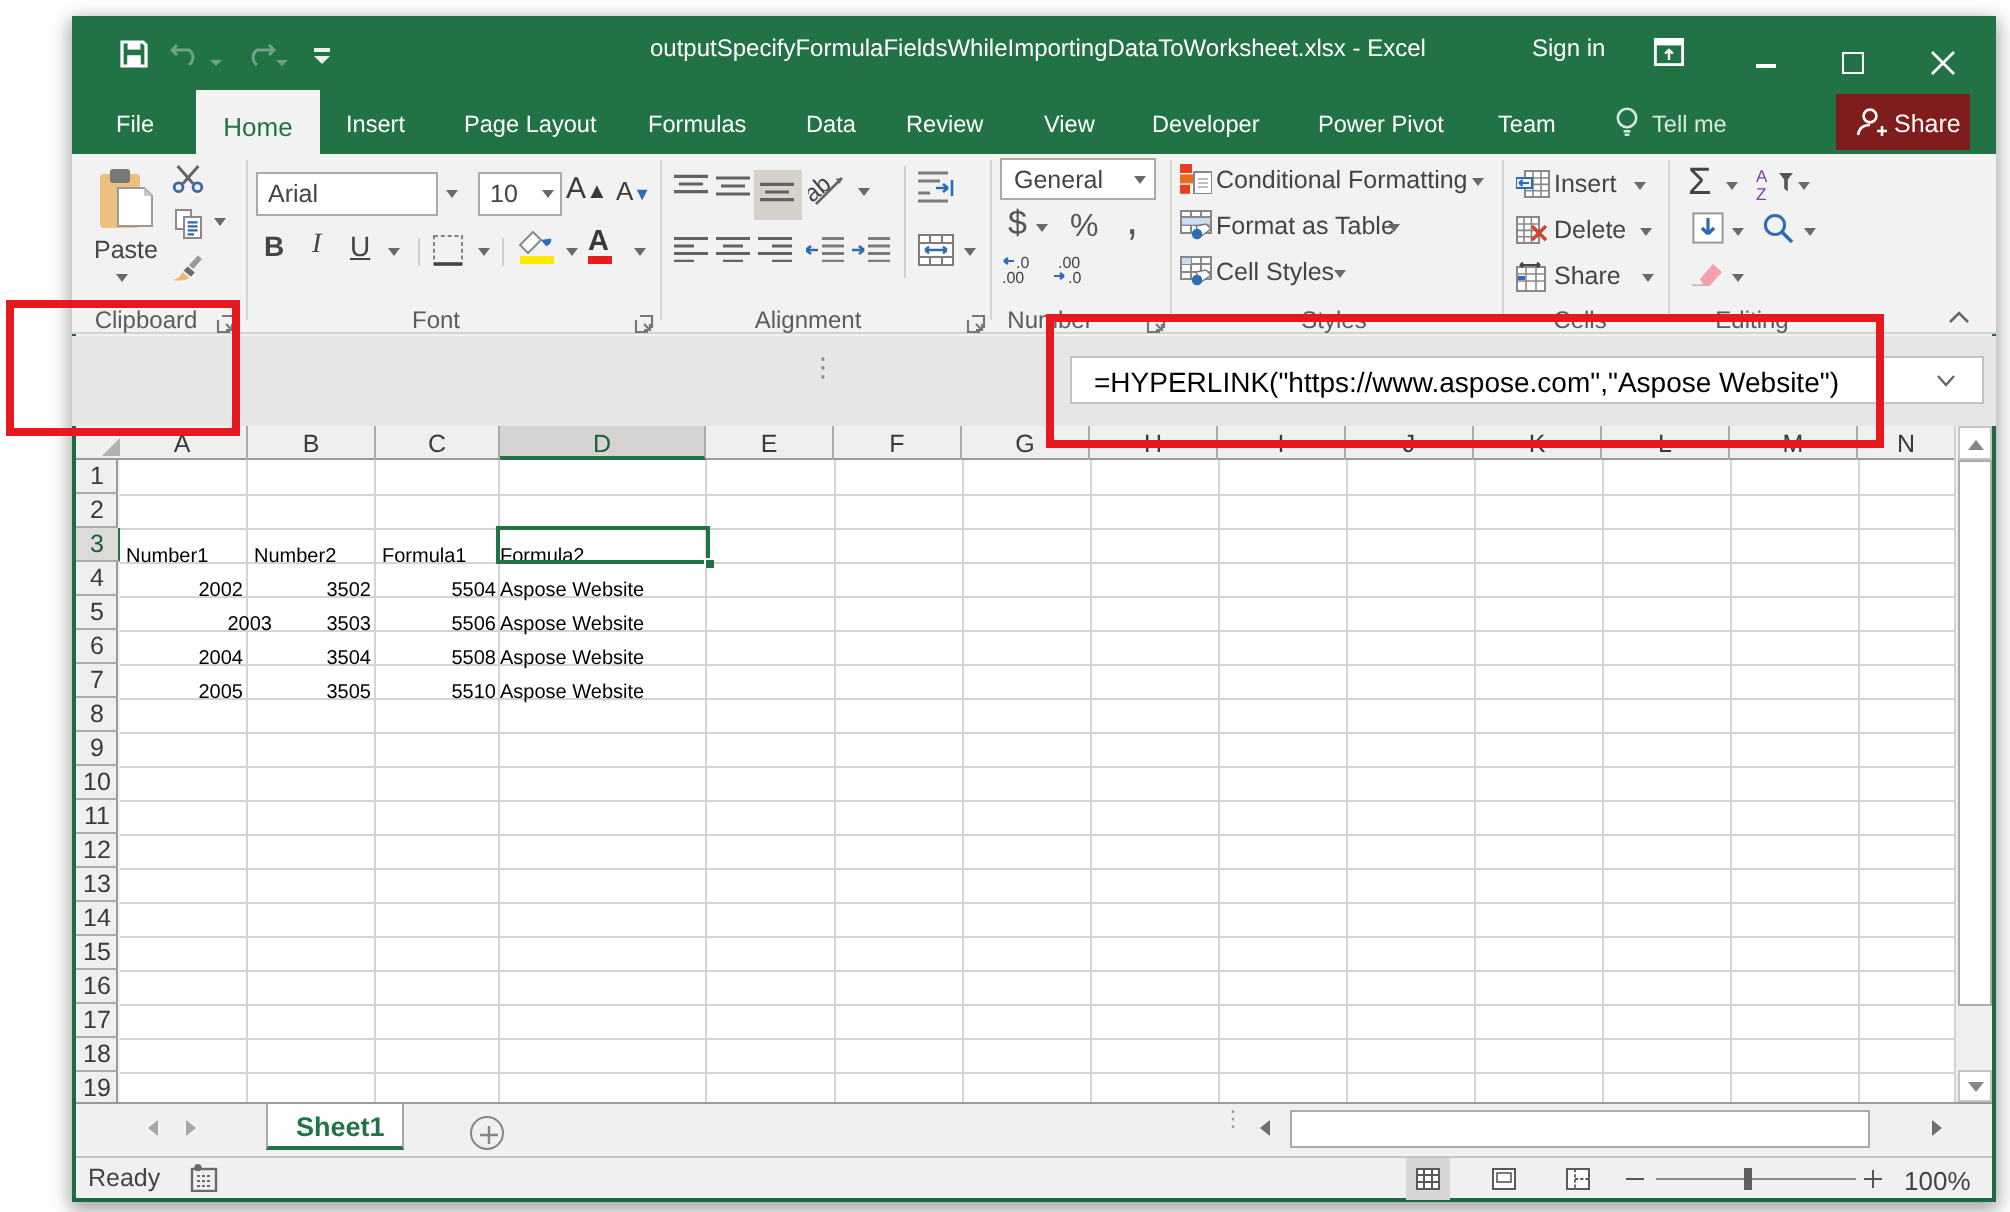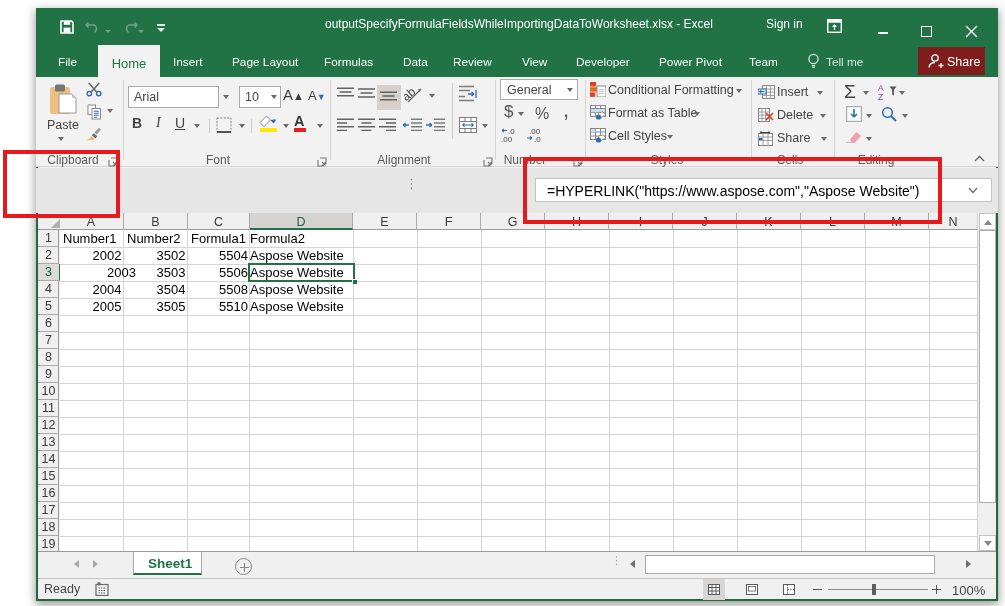--- a/index.html
+++ b/index.html
@@ -28,21 +28,21 @@
   .dd{position:absolute;width:0;height:0;border-left:3.5px solid transparent;border-right:3.5px solid transparent;border-top:4px solid #6a6967;}
   
   #fbar{position:absolute;left:36px;top:168px;width:962px;height:45px;background:#e7e6e6;}
   .wbox{position:absolute;background:#fff;border:1px solid #c3c2c1;}
   
   #colhdr{position:absolute;left:38px;top:213px;width:939px;height:17px;background:#f0efef;border-bottom:1px solid #9c9a99;}
   #rowhdr{position:absolute;left:38px;top:230px;width:21px;height:321px;background:#f0efef;border-right:1px solid #9c9a99;}
   #grid{position:absolute;left:60px;top:230px;width:917px;height:321px;background:#fff;}
   .chd{position:absolute;top:0;height:17px;border-right:1px solid #ada9a7;color:#3b3a39;font-size:12.5px;text-align:center;line-height:18px;}
   .rhd{position:absolute;left:0;width:21px;height:17px;border-bottom:1px solid #ada9a7;color:#3b3a39;font-size:12.5px;text-align:center;line-height:16px;}
-  .cell{position:absolute;font-size:13px;color:#000;line-height:18px;white-space:nowrap;}
+  .cell{position:absolute;font-size:10px;color:#000;line-height:18px;white-space:nowrap;margin-top:40px;}
   
   .redrect{position:absolute;border:4.5px solid #e6191e;z-index:50;}
   
   #sheetbar{position:absolute;left:38px;top:551px;width:958px;height:26px;background:#f1f0f0;border-top:1px solid #9c9a99;}
   #statusbar{position:absolute;left:38px;top:578px;width:958px;height:21px;background:#f1f0f0;border-top:1px solid #c6c4c3;}
   #vscroll{position:absolute;left:977px;top:213px;width:19px;height:338px;background:#f0efef;border-left:1px solid #d5d2ce;}
 </style>
 </head>
 <body>
 <div id="page">

